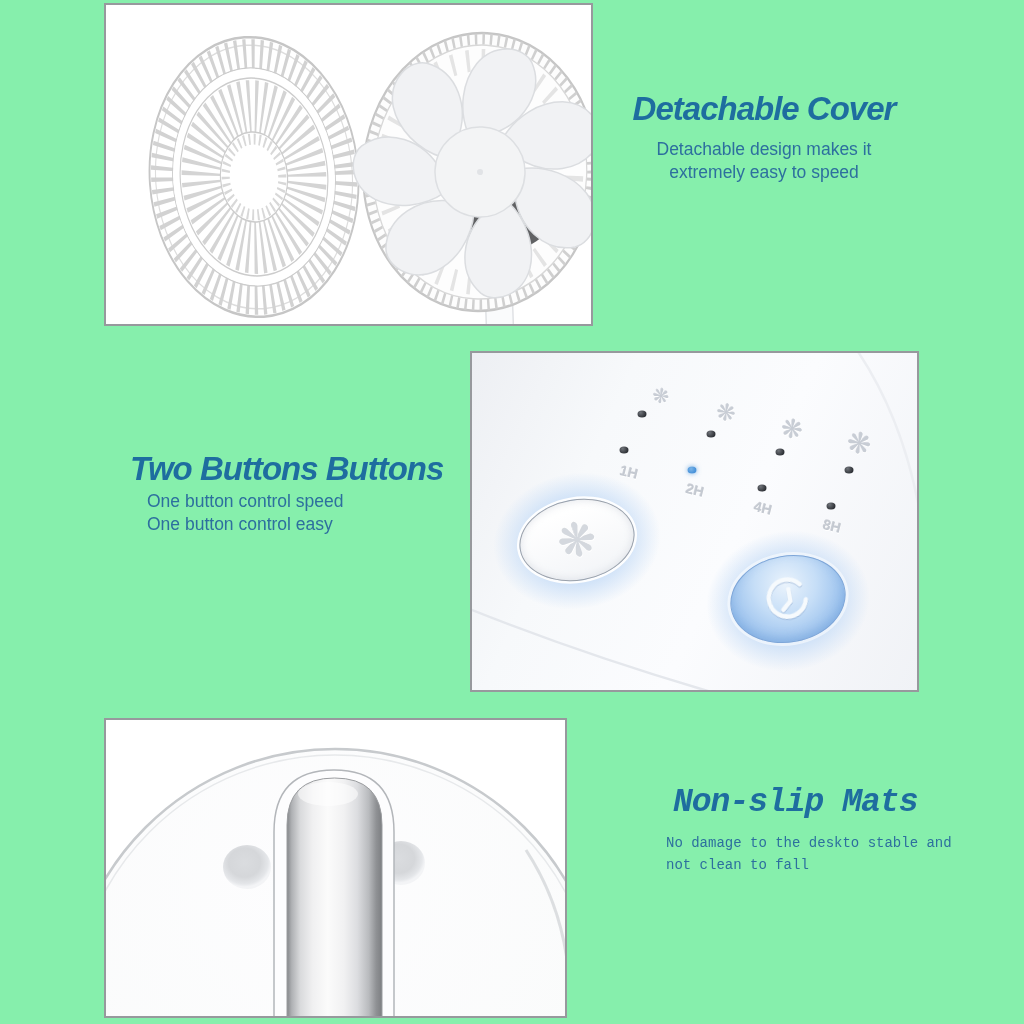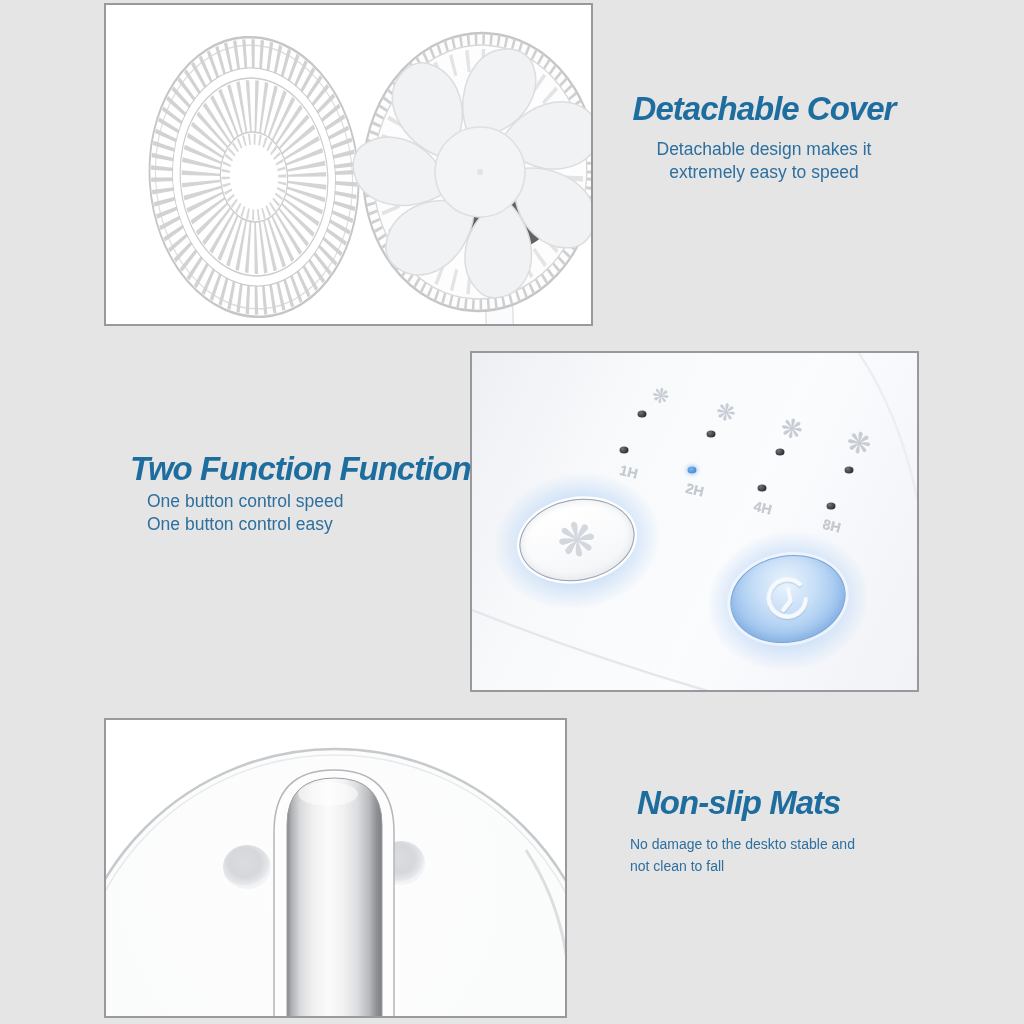--- a/index.html
+++ b/index.html
@@ -1,30 +1,30 @@
 <!DOCTYPE html>
 <html><head>
 <meta charset="utf-8">
 <style>
   html,body{margin:0;padding:0;background:#fff;}
-  .canvas{position:relative;width:1024px;height:1024px;background:#e5e5e5;overflow:hidden;
+  .canvas{position:relative;width:1024px;height:1024px;background:#86efac;overflow:hidden;
           font-family:"Liberation Sans","DejaVu Sans",sans-serif;}
   .panel{position:absolute;background:#fff;border:2px solid #97999d;box-sizing:border-box;overflow:hidden;}
   .panel-1{left:104px;top:3px;width:489px;height:323px;}
   .panel-2{left:470px;top:351px;width:449px;height:341px;
            background:linear-gradient(115deg,#edeff3 0%,#f7f9fb 28%,#fbfcfe 58%,#f0f2f6 100%);}
   .panel-3{left:104px;top:718px;width:463px;height:300px;}
   
   .tb{position:absolute;color:#1e6d9f;}
   .tb h2{margin:0;font-style:italic;font-weight:bold;font-size:33px;letter-spacing:-1px;color:#1e6d9f;}
   .tb p{margin:10px 0 0 0;font-size:17.5px;line-height:23px;color:#2d6f9e;font-weight:500;}
   .tb1{left:608px;top:90px;width:312px;text-align:center;}
   .tb2{left:130px;top:450px;width:345px;text-align:left;}
   .tb2 p{margin-left:17px;margin-top:2px;}
-  .tb3{left:630px;top:784px;width:300px;text-align:left;}
+  .tb3{left:666px;top:784px;width:300px;text-align:left;font-family:Liberation Mono, monospace;}
   .tb3 h2{margin-left:7px;}
   .tb3 p{font-size:14px;line-height:21.5px;margin-top:12px;}
   
   .cpfan{position:absolute;transform:translate(-50%,-50%) rotate(10deg);color:#c8cdd5;
          text-shadow:0.5px 1px 0 #fff,-0.5px -0.5px 0 rgba(150,156,168,.35);line-height:1;}
   .dot{position:absolute;width:9px;height:7px;border-radius:50%;transform:translate(-50%,-50%);
        background:radial-gradient(circle at 35% 30%,#70747a 0%,#2f3237 70%);}
   .dot.blue{background:radial-gradient(circle at 40% 35%,#7ab4e8 0%,#4b94da 60%);
             box-shadow:0 0 5px rgba(75,148,218,.75);}
   .tlabel{position:absolute;transform:translate(-50%,-50%) rotate(14deg);font-weight:bold;font-size:14px;
@@ -135,21 +135,21 @@
     <span class="glow" style="left:316px;top:248px;width:164px;height:140px;"></span>
     <div class="btn btn-timer" style="left:316px;top:246px;">
       <svg width="52" height="52" viewBox="0 0 52 52" style="filter:drop-shadow(0.5px 1px 0 rgba(110,145,190,.45));">
         <path d="M 40,13 A 18.5,18.5 0 1 0 43.5,29" fill="none" stroke="#f6fafd" stroke-width="4.5" stroke-linecap="round"></path>
         <path d="M 28,16 L 28,28 L 19.5,35.5" fill="none" stroke="#f6fafd" stroke-width="4.5" stroke-linecap="round" stroke-linejoin="round"></path>
       </svg>
     </div>
   </section>
 
   <div class="tb tb2">
-    <h2>Two Function Function</h2>
+    <h2>Two Buttons Buttons</h2>
     <p><span>One button control speed</span><br>
        <span>One button control easy</span></p>
   </div>
 
   <section class="panel panel-3">
     <svg width="459" height="296" viewBox="0 0 459 296">
       <defs>
         <radialGradient id="domeGrad" cx="45%" cy="25%" r="80%">
           <stop offset="0%" stop-color="#fdfdfe"></stop>
           <stop offset="75%" stop-color="#fafbfb"></stop>

